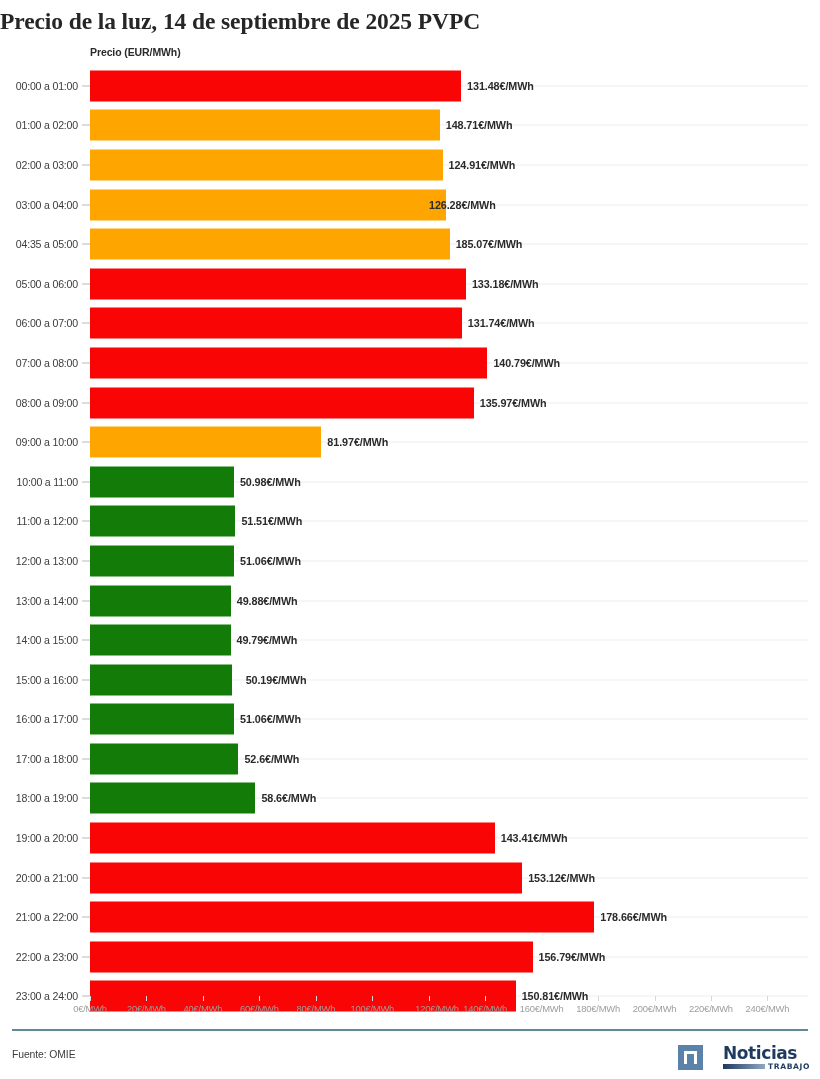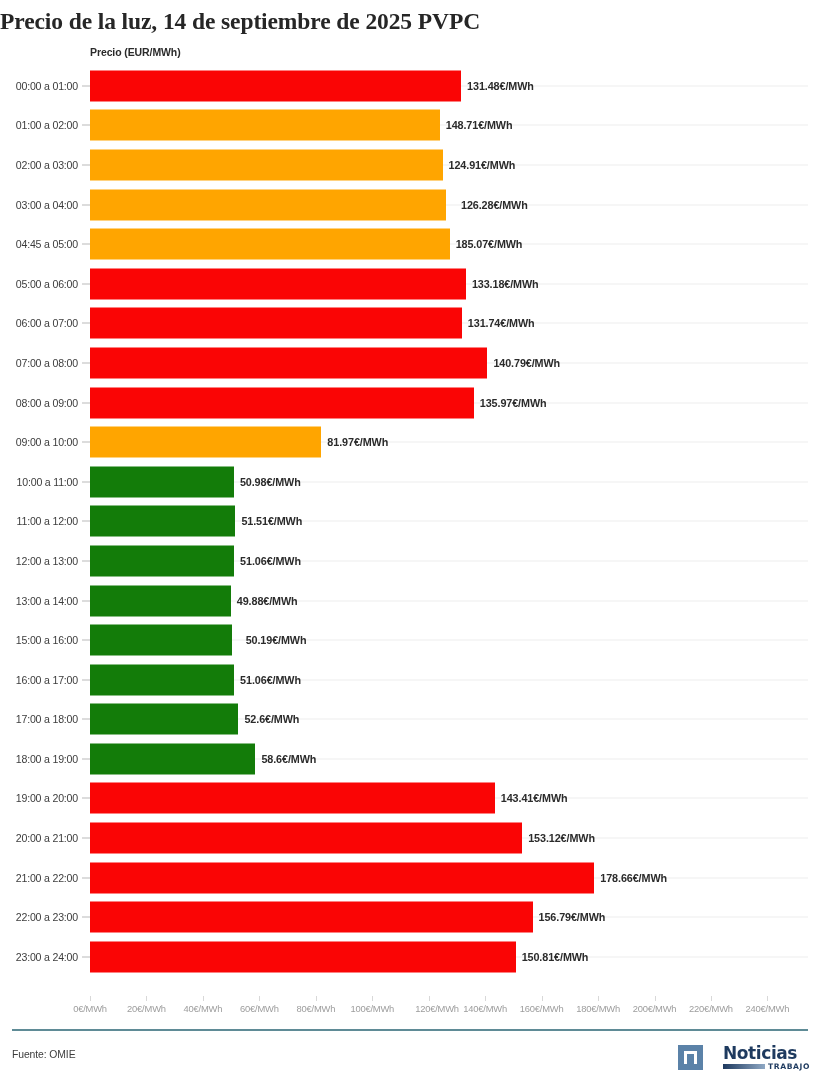--- a/index.html
+++ b/index.html
@@ -263,25 +263,25 @@
         <div class="cat-label">02:00 a 03:00</div>
         <div class="cat-tick"></div>
         <div class="bar" style="width: 352.558px; background: rgb(255, 165, 0);"></div>
         <div class="bar-value" style="left: 448.558px;">124.91€/MWh</div>
       </div>
       <div class="bar-row">
         <div class="row-gridline" style="background: rgb(237, 237, 237);"></div>
         <div class="cat-label">03:00 a 04:00</div>
         <div class="cat-tick"></div>
         <div class="bar" style="width: 356.425px; background: rgb(255, 165, 0);"></div>
-        <div class="bar-value" style="left: 461px; text-align: right;">126.28€/MWh</div>
-      </div>
-      <div class="bar-row">
-        <div class="row-gridline" style="background: rgb(237, 237, 237);"></div>
-        <div class="cat-label">04:45 a 05:00</div>
+        <div class="bar-value" style="left: 429px; text-align: right;">126.28€/MWh</div>
+      </div>
+      <div class="bar-row">
+        <div class="row-gridline" style="background: rgb(237, 237, 237);"></div>
+        <div class="cat-label">04:35 a 05:00</div>
         <div class="cat-tick"></div>
         <div class="bar" style="width: 359.671px; background: rgb(255, 165, 0);"></div>
         <div class="bar-value" style="left: 455.671px;">185.07€/MWh</div>
       </div>
       <div class="bar-row">
         <div class="row-gridline" style="background: rgb(237, 237, 237);"></div>
         <div class="cat-label">05:00 a 06:00</div>
         <div class="cat-tick"></div>
         <div class="bar" style="width: 375.901px; background: rgb(250, 5, 5);"></div>
         <div class="bar-value" style="left: 471.901px;">133.18€/MWh</div>
@@ -334,20 +334,27 @@
         <div class="cat-tick"></div>
         <div class="bar" style="width: 144.117px; background: rgb(19, 124, 9);"></div>
         <div class="bar-value" style="left: 240.117px;">51.06€/MWh</div>
       </div>
       <div class="bar-row">
         <div class="row-gridline" style="background: rgb(237, 237, 237);"></div>
         <div class="cat-label">13:00 a 14:00</div>
         <div class="cat-tick"></div>
         <div class="bar" style="width: 140.786px; background: rgb(19, 124, 9);"></div>
         <div class="bar-value" style="left: 236.786px;">49.88€/MWh</div>
+      </div>
+      <div class="bar-row">
+        <div class="row-gridline" style="background: rgb(237, 237, 237);"></div>
+        <div class="cat-label">14:00 a 15:00</div>
+        <div class="cat-tick"></div>
+        <div class="bar" style="width: 140.532px; background: rgb(19, 124, 9);"></div>
+        <div class="bar-value" style="left: 236.532px;">49.79€/MWh</div>
       </div>
       <div class="bar-row">
         <div class="row-gridline" style="background: rgb(237, 237, 237);"></div>
         <div class="cat-label">15:00 a 16:00</div>
         <div class="cat-tick"></div>
         <div class="bar" style="width: 141.661px; background: rgb(19, 124, 9);"></div>
         <div class="bar-value" style="left: 237.661px; padding-left: 8px;">50.19€/MWh</div>
       </div>
       <div class="bar-row">
         <div class="row-gridline" style="background: rgb(237, 237, 237);"></div>

